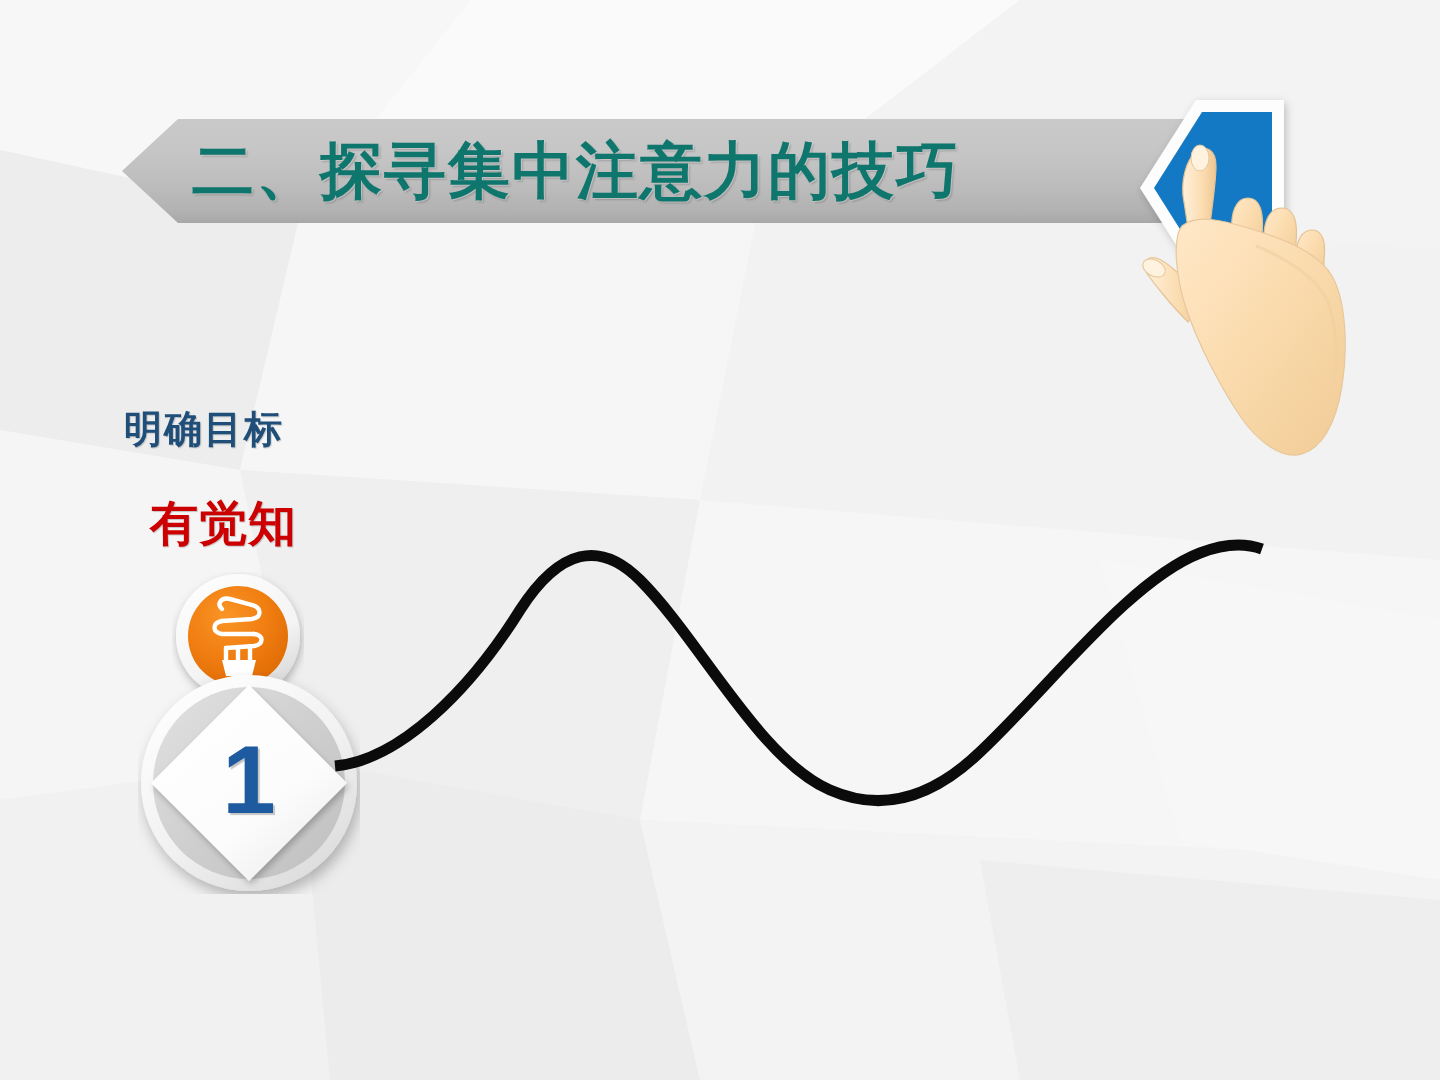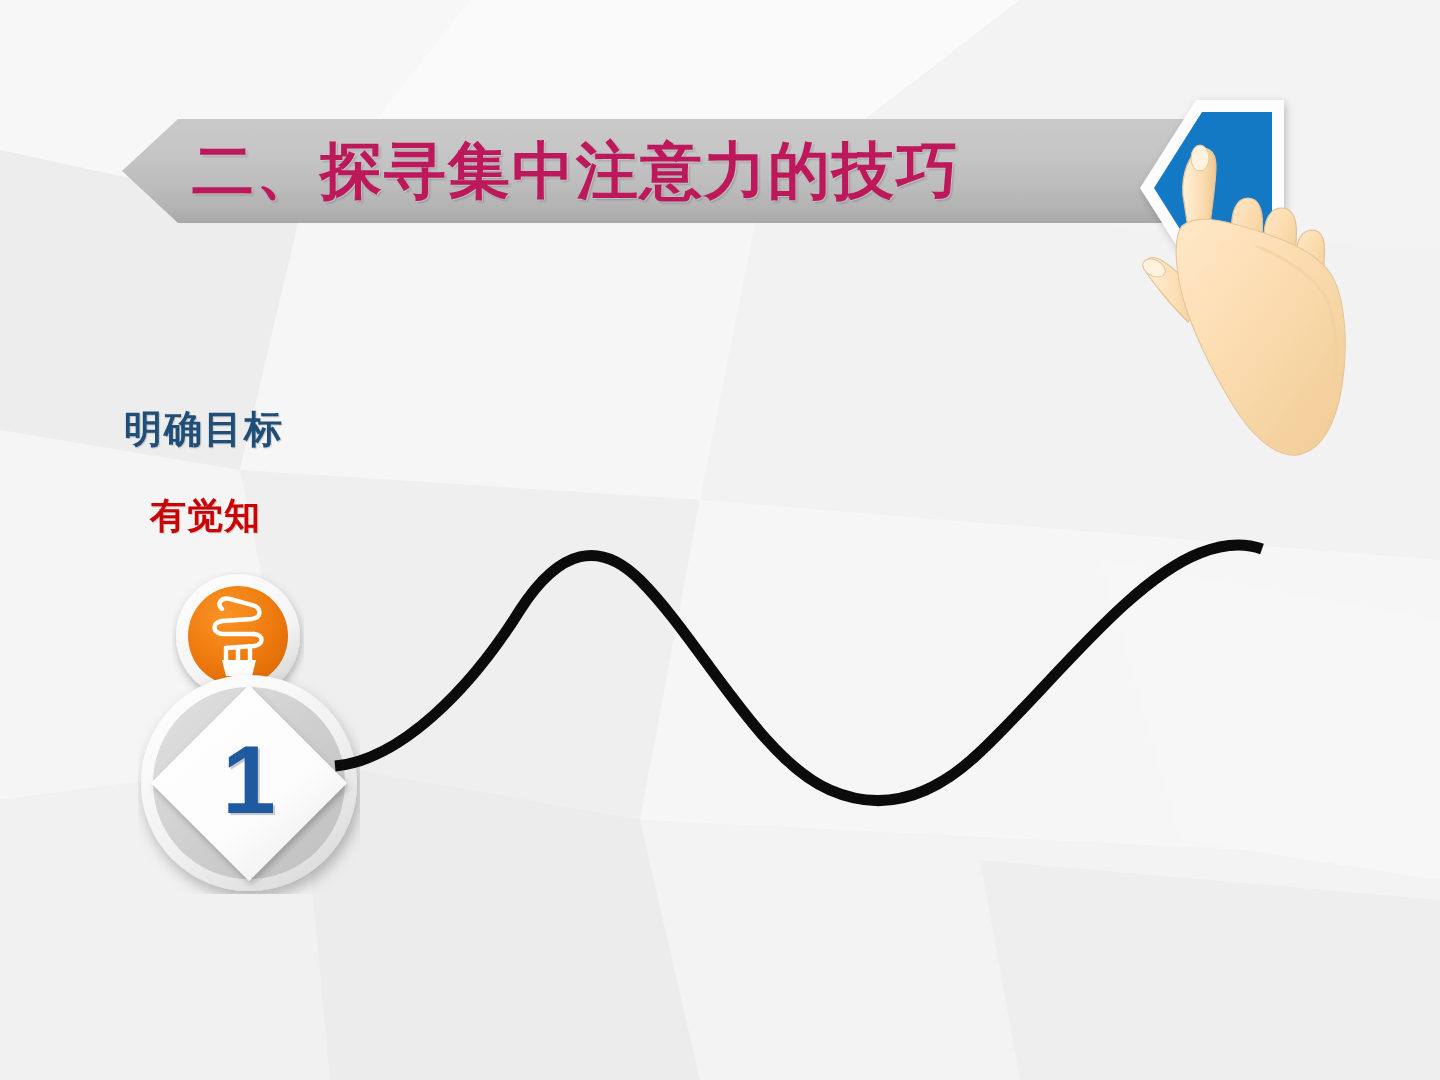--- a/index.html
+++ b/index.html
@@ -48,21 +48,21 @@
     filter: drop-shadow(2px 3px 4px rgba(0,0,0,0.22));
   }
   .banner-title {
     position: absolute;
     left: 70px;
     top: 50%;
     transform: translateY(-50%);
     font-size: 62px;
     font-weight: 700;
     letter-spacing: 2px;
-    color: #be185d;
+    color: #0f766e;
     white-space: nowrap;
     text-shadow: 1px 1px 0 rgba(255,255,255,0.35),
                  2px 2px 2px rgba(0,0,0,0.18);
   }
 
   
   .pointer-group {
     position: absolute;
     left: 1136px;
     top: 86px;
@@ -79,21 +79,21 @@
     font-weight: 700;
     letter-spacing: 2px;
     color: #1f4e79;
     white-space: nowrap;
     text-shadow: 1px 1px 1px rgba(0,0,0,0.18);
   }
   .label-aware {
     position: absolute;
     left: 150px;
     top: 492px;
-    font-size: 36px;
+    font-size: 48px;
     font-weight: 700;
     letter-spacing: 1px;
     color: #cc0000;
     white-space: nowrap;
     text-shadow: 1px 1px 1px rgba(0,0,0,0.20);
   }
 
   
   .bulb-badge {
     position: absolute;

